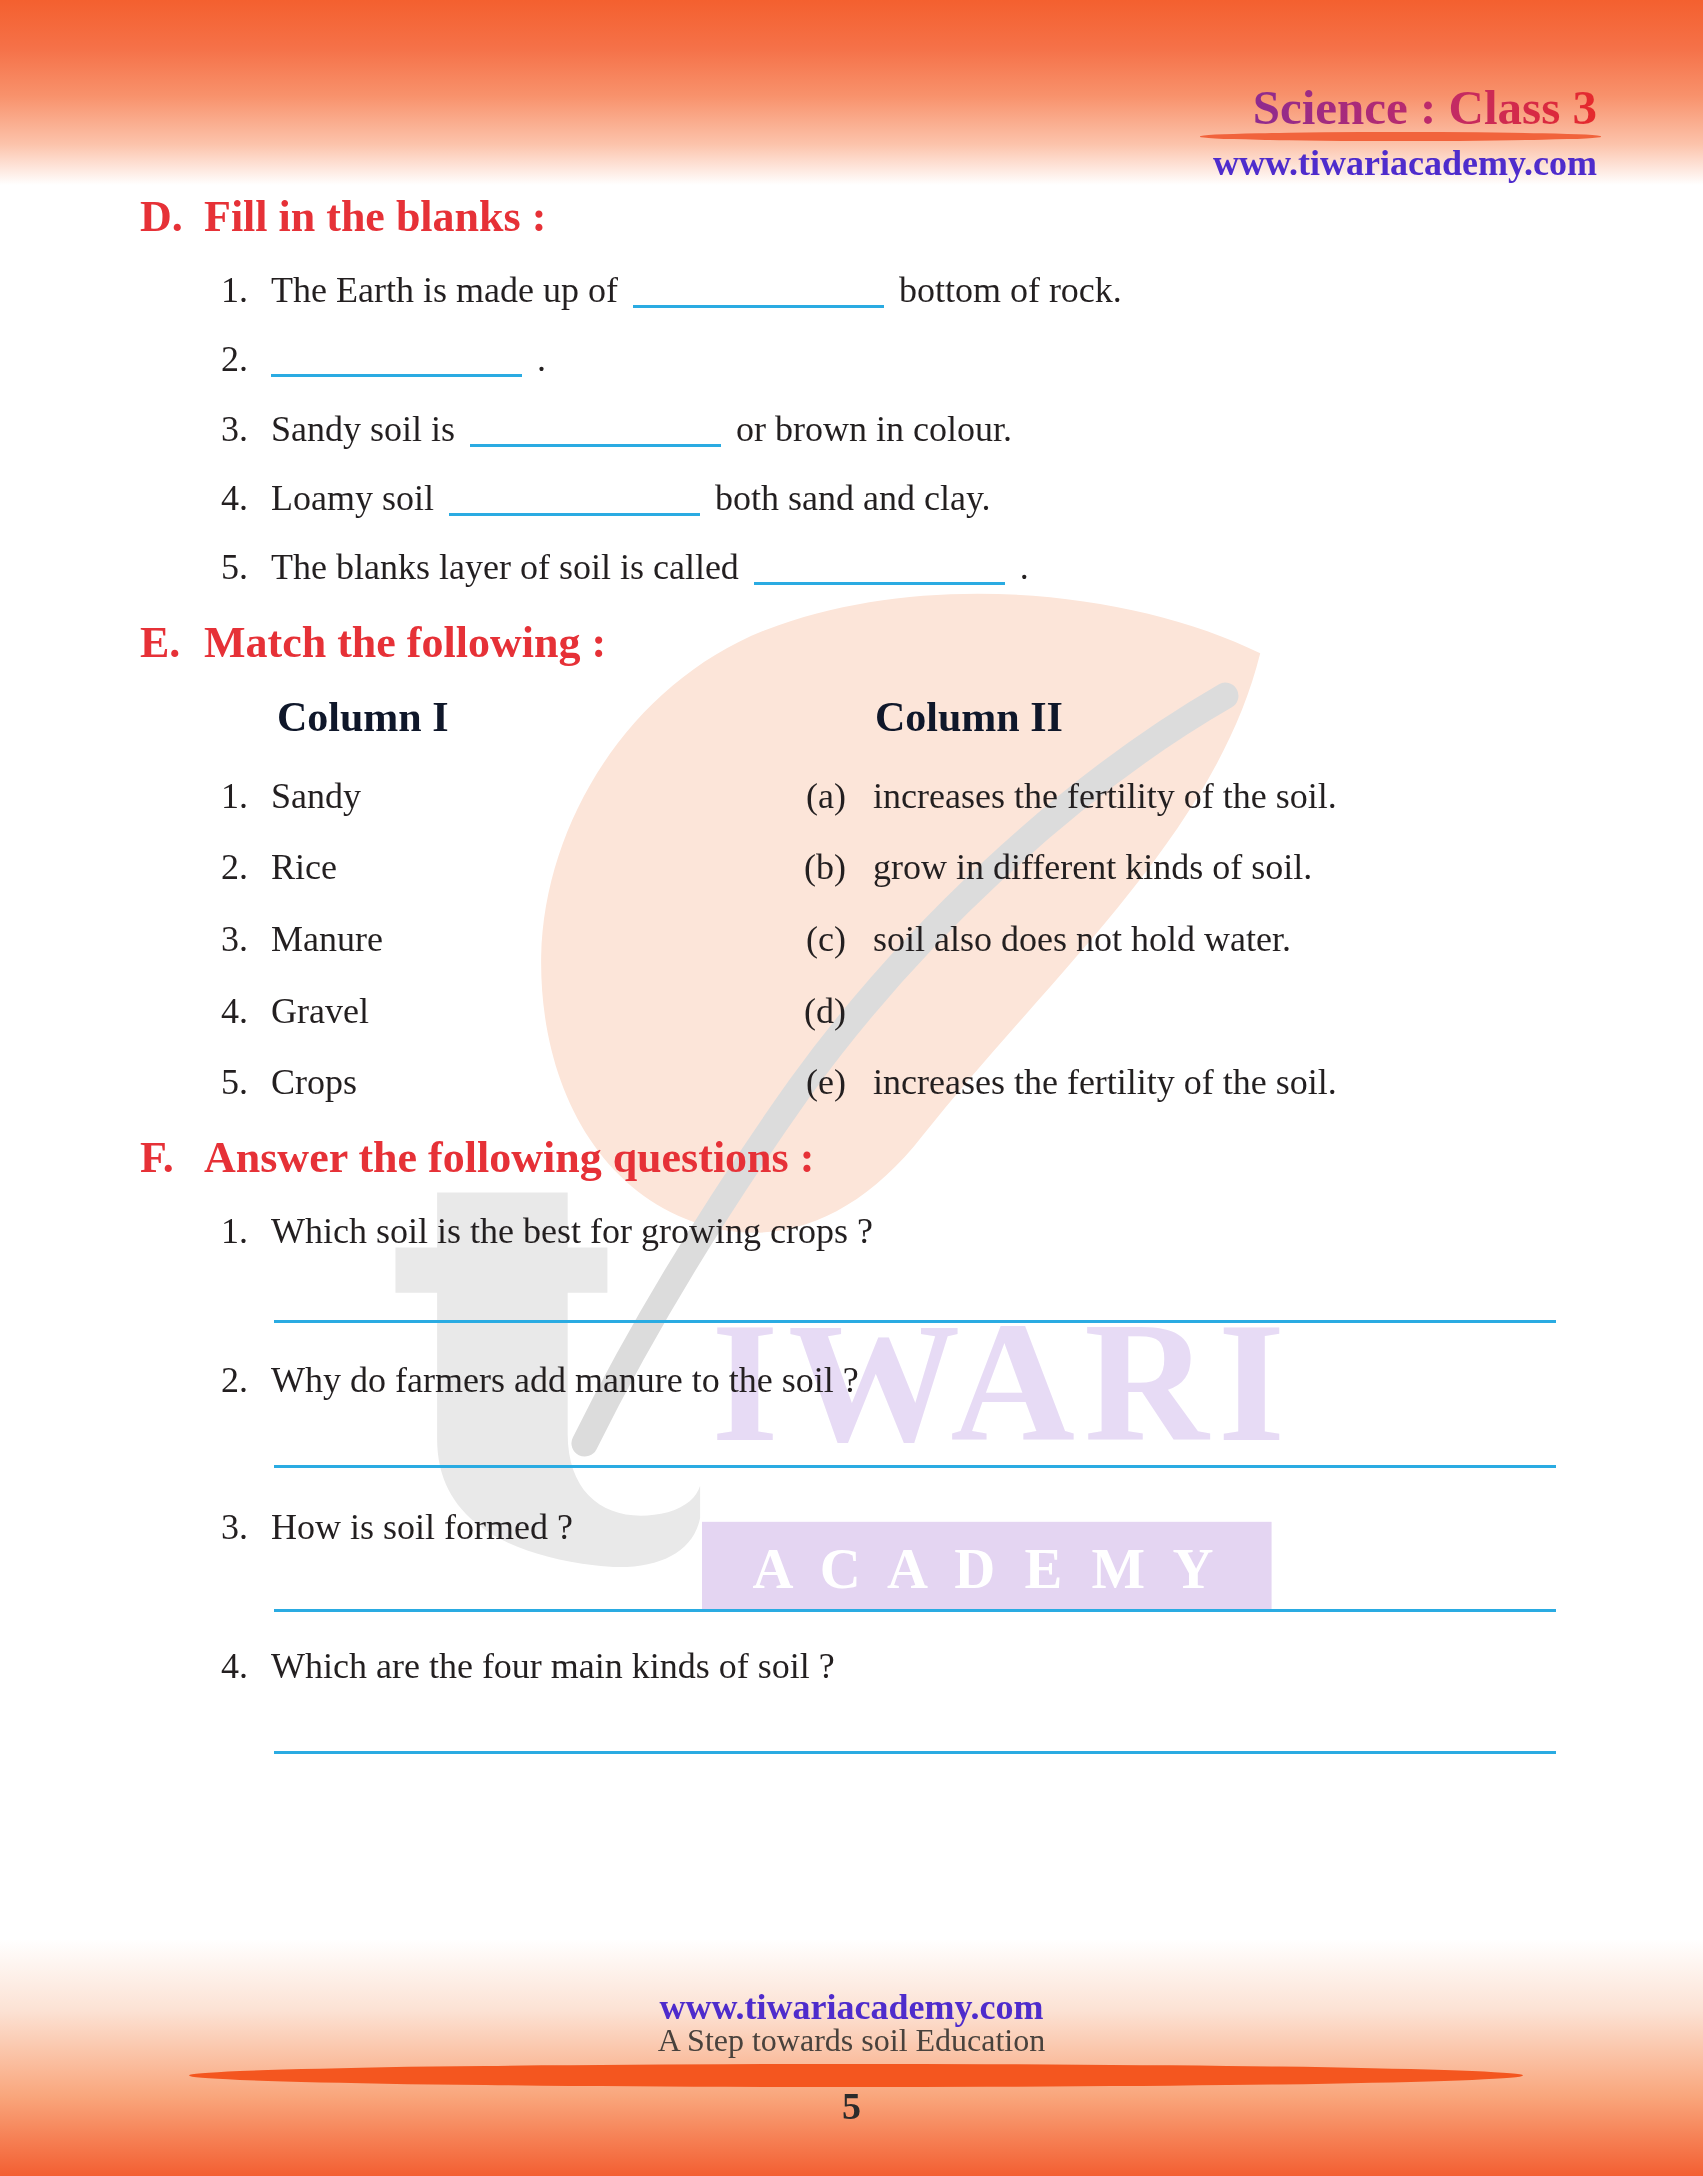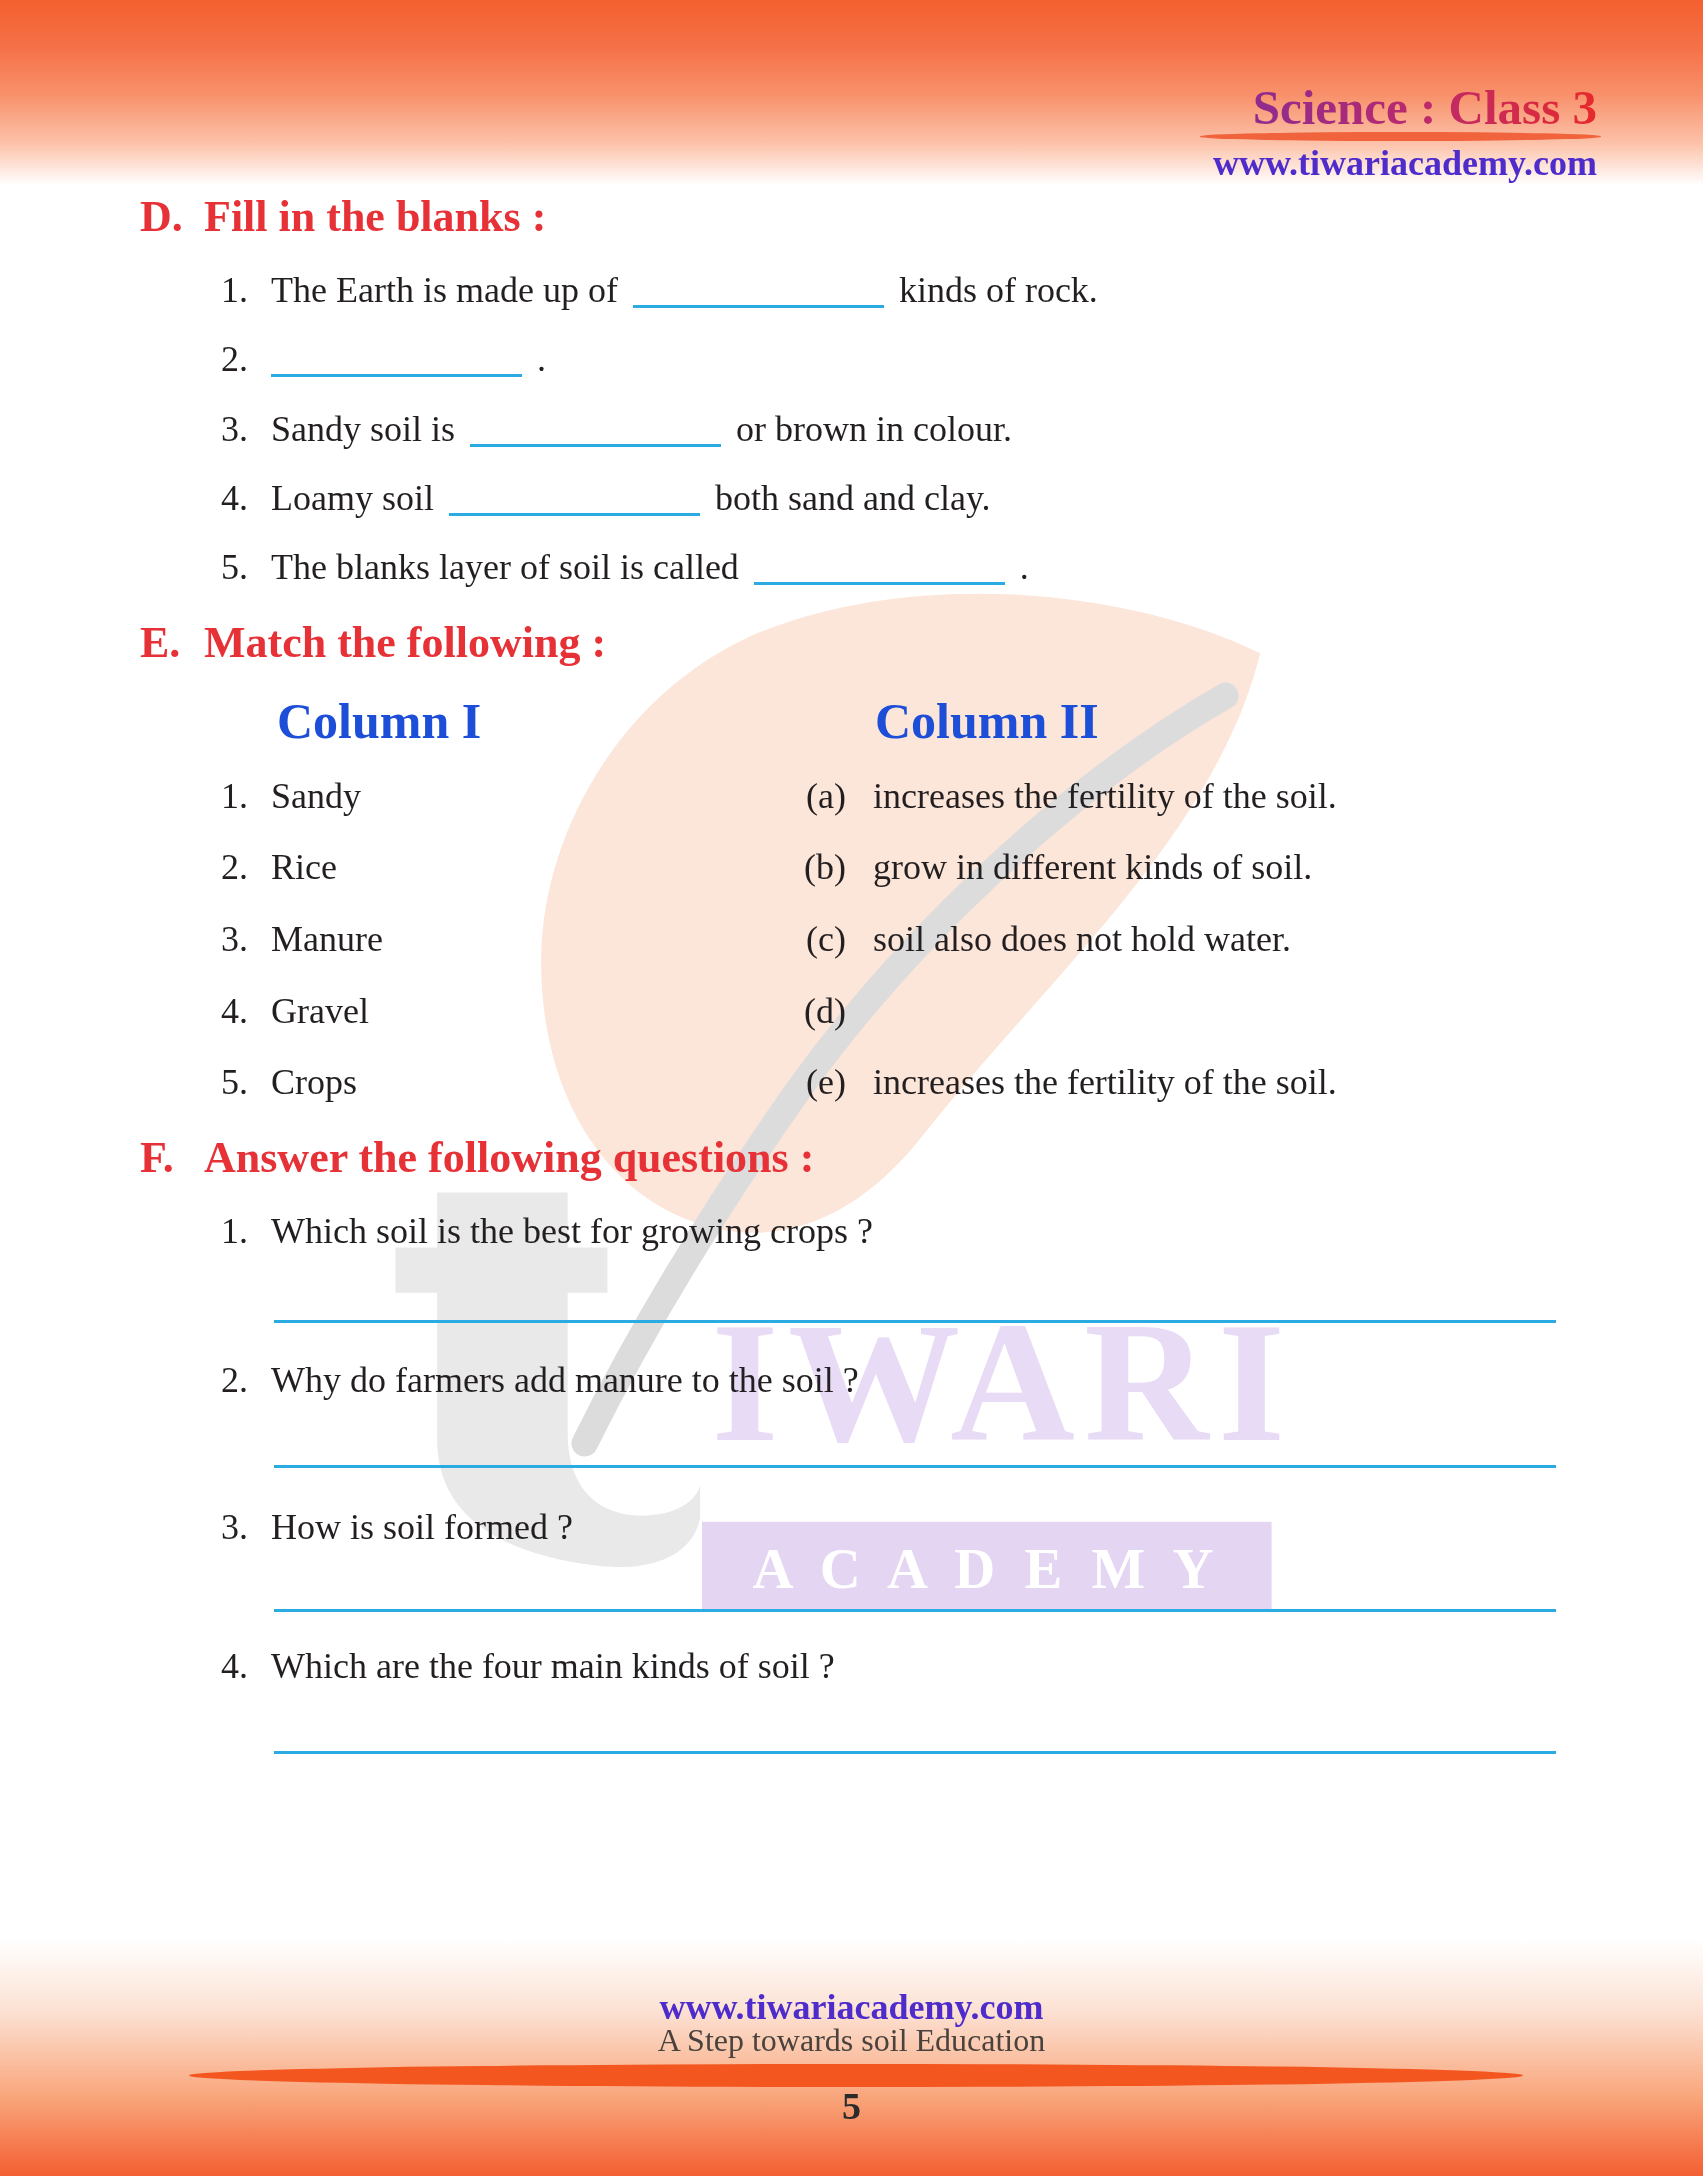--- a/index.html
+++ b/index.html
@@ -55,21 +55,21 @@
     font-size:36px;line-height:1.2;
   }
   .item-row .num{flex:none;width:47px;text-align:right;margin-right:23px;}
   .item-row .pre{margin-right:15px;}
   .item-row .post{margin-left:15px;}
   .blank{
     width:251px;align-self:flex-end;margin-bottom:4.7px;
     border-bottom:3.8px solid #2aabe2;
   }
   .col-header{
-    font-size:50px;font-weight:bold;line-height:1;color:#1d4ed8;
+    font-size:42px;font-weight:bold;line-height:1;color:#0f172a;
   }
   .match-row{left:0;width:1703px;height:47px;font-size:36px;line-height:1.2;}
   .match-row .num{position:absolute;left:201px;width:47px;text-align:right;}
   .match-row .label{position:absolute;left:271px;}
   .match-row .mletter{position:absolute;left:793px;width:53px;text-align:right;}
   .match-row .mdesc{position:absolute;left:873px;text-align:right;}
   .answer-line{
     left:274px;width:1282px;height:0;
     border-top:3.3px solid #2aabe2;
   }
@@ -119,21 +119,21 @@
 
     <div class="abs sec-head" style="top:192px;">
       <span class="sec-letter">D.</span>
       <span class="sec-title">Fill in the blanks :</span>
     </div>
 
     <div class="abs item-row" style="top:269px;">
       <span class="num">1.</span>
       <span class="pre">The Earth is made up of</span>
       <span class="blank"></span>
-      <span class="post">kinds of rock.</span>
+      <span class="post">bottom of rock.</span>
     </div>
     <div class="abs item-row" style="top:338px;">
       <span class="num">2.</span>
       <span class="blank"></span>
       <span class="post">.</span>
     </div>
     <div class="abs item-row" style="top:408px;">
       <span class="num">3.</span>
       <span class="pre">Sandy soil is</span>
       <span class="blank"></span>

